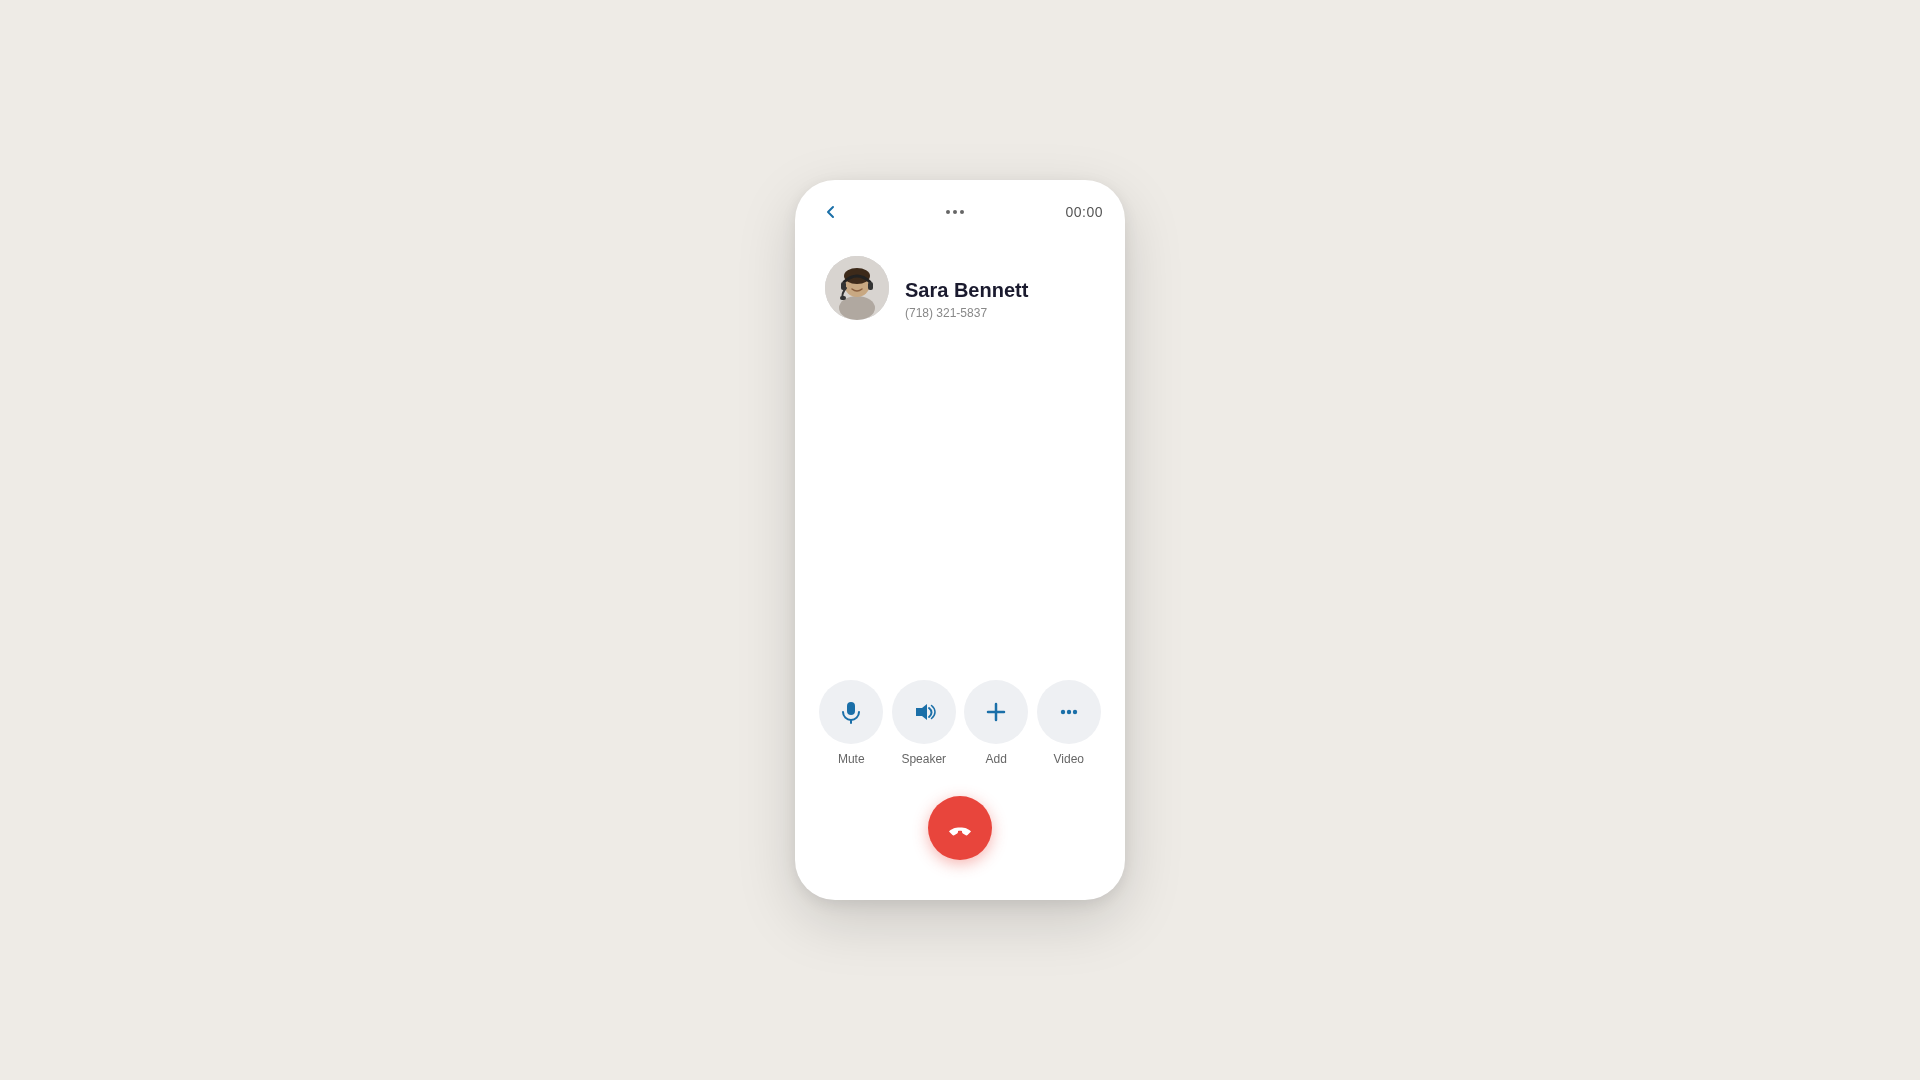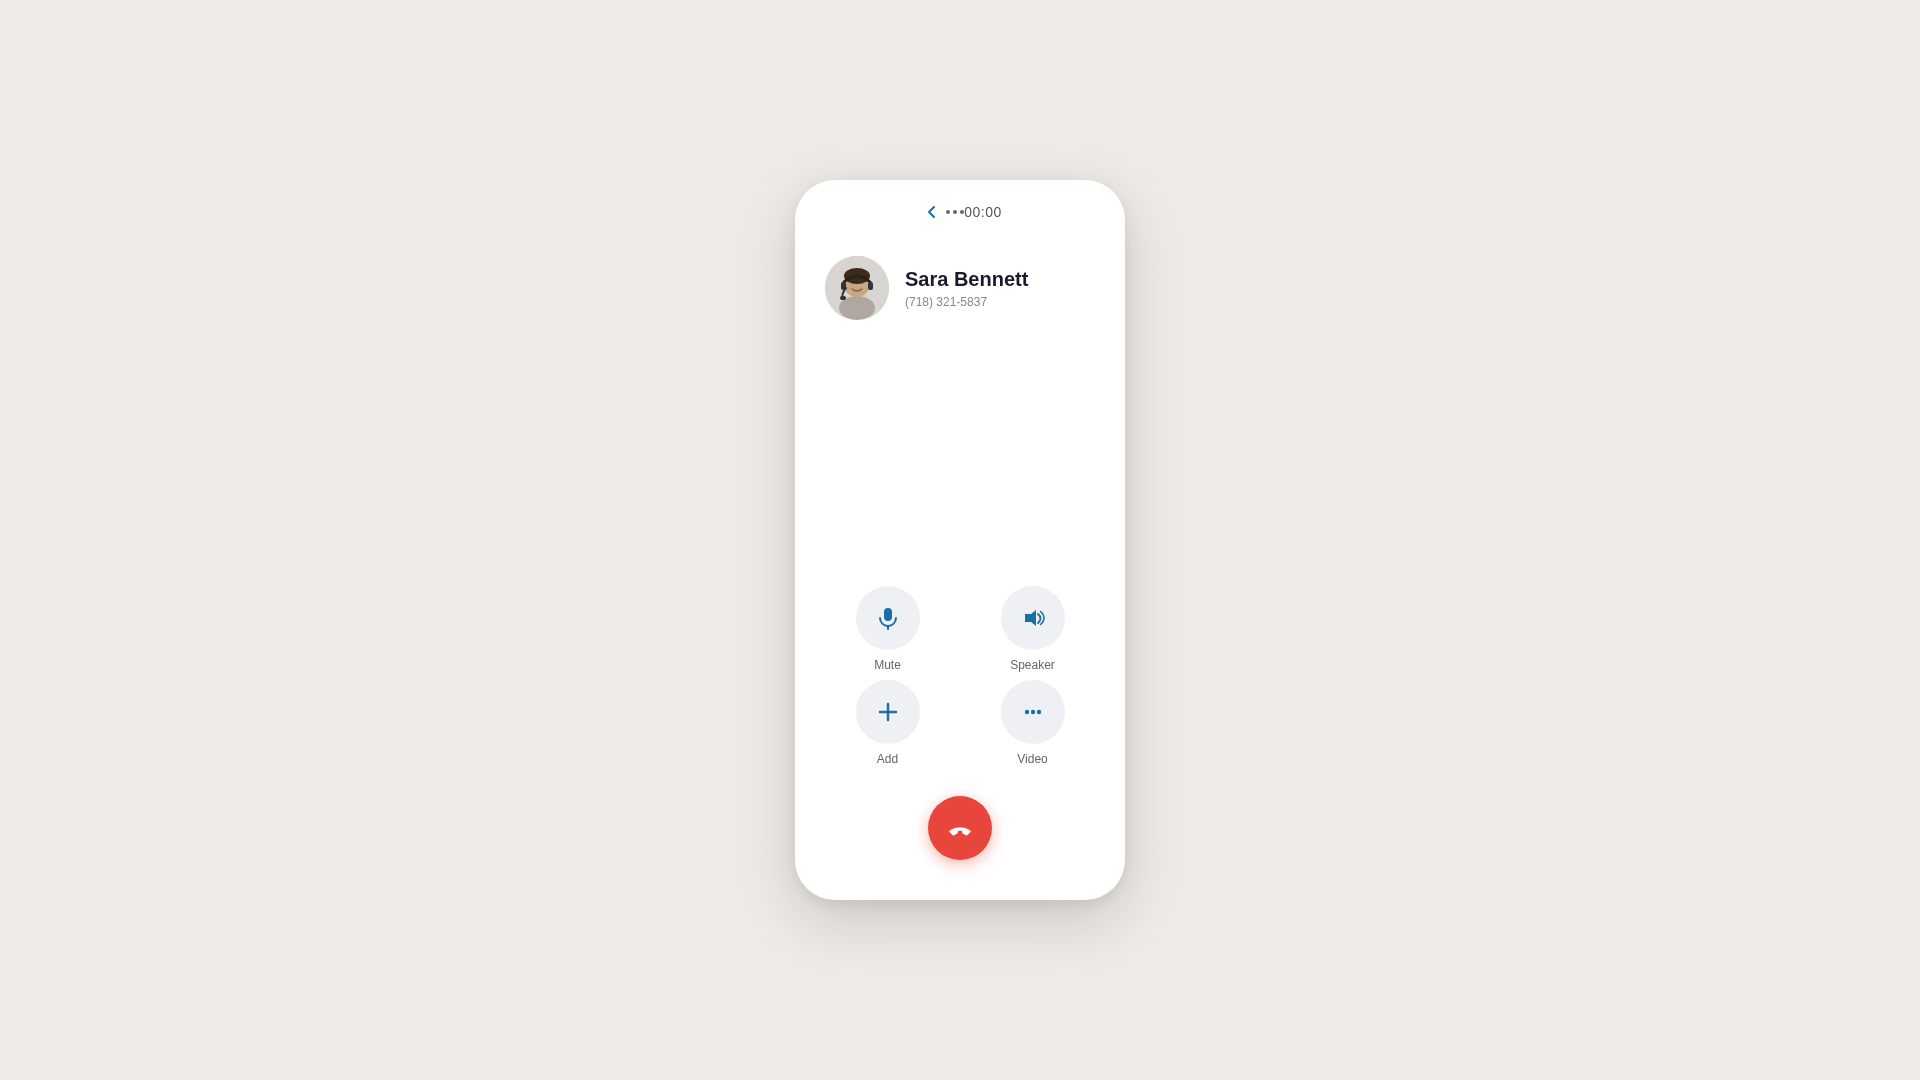--- a/index.html
+++ b/index.html
@@ -23,21 +23,21 @@
       display: flex;
       flex-direction: column;
       overflow: hidden;
       position: relative;
     }
 
     
     .top-bar {
       display: flex;
       align-items: center;
-      justify-content: center;
+      justify-content: space-between;
       padding: 18px 22px 10px 22px;
     }
 
     .back-btn {
       width: 28px;
       height: 28px;
       display: flex;
       align-items: center;
       justify-content: center;
       cursor: pointer;
@@ -67,21 +67,21 @@
     .call-timer {
       font-size: 14px;
       color: #555;
       font-weight: 400;
       letter-spacing: 0.5px;
     }
 
     
     .contact-section {
       display: flex;
-      align-items: center;
+      align-items: flex-end;
       padding: 20px 30px 10px 30px;
       gap: 16px;
     }
 
     .avatar {
       width: 64px;
       height: 64px;
       border-radius: 50%;
       background: #d0cece;
       overflow: hidden;
@@ -110,21 +110,21 @@
     }
 
     
     .spacer {
       flex: 1;
     }
 
     
     .controls-grid {
       display: grid;
-      grid-template-columns: repeat(2, 1fr);
+      grid-template-columns: repeat(4, 1fr);
       gap: 8px 0;
       padding: 10px 20px 20px 20px;
     }
 
     .control-item {
       display: flex;
       flex-direction: column;
       align-items: center;
       gap: 8px;
       cursor: pointer;

